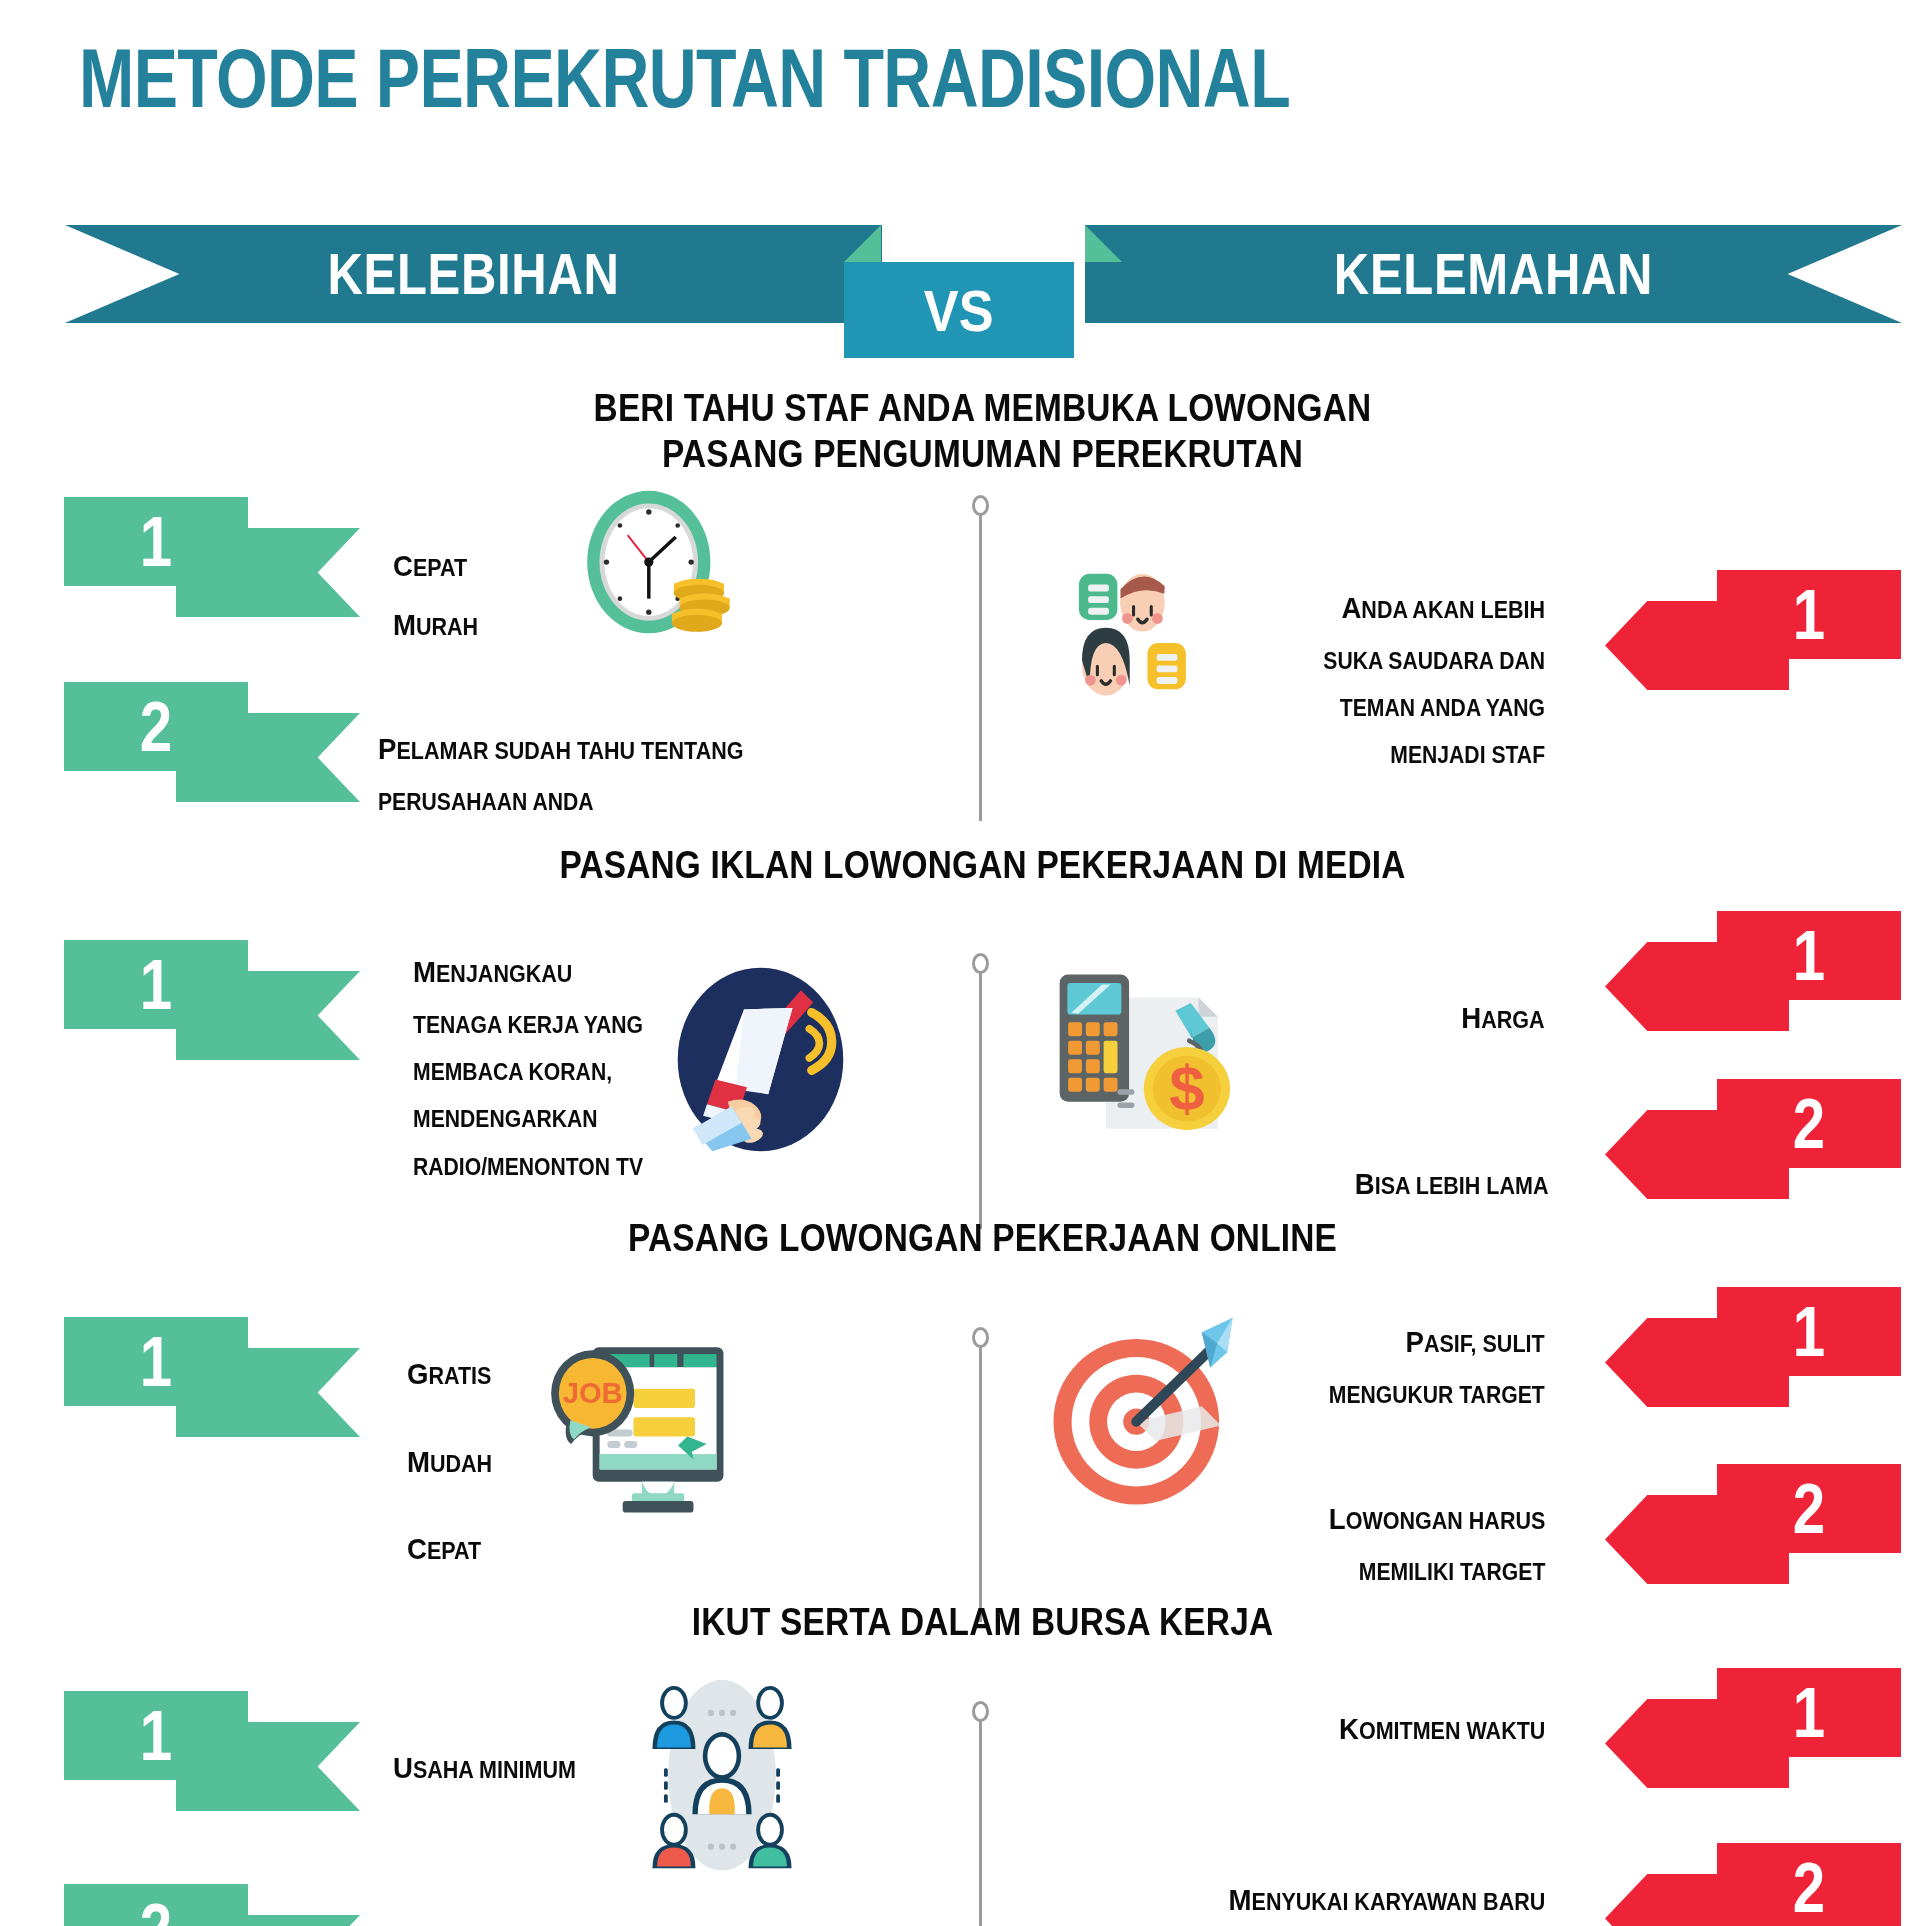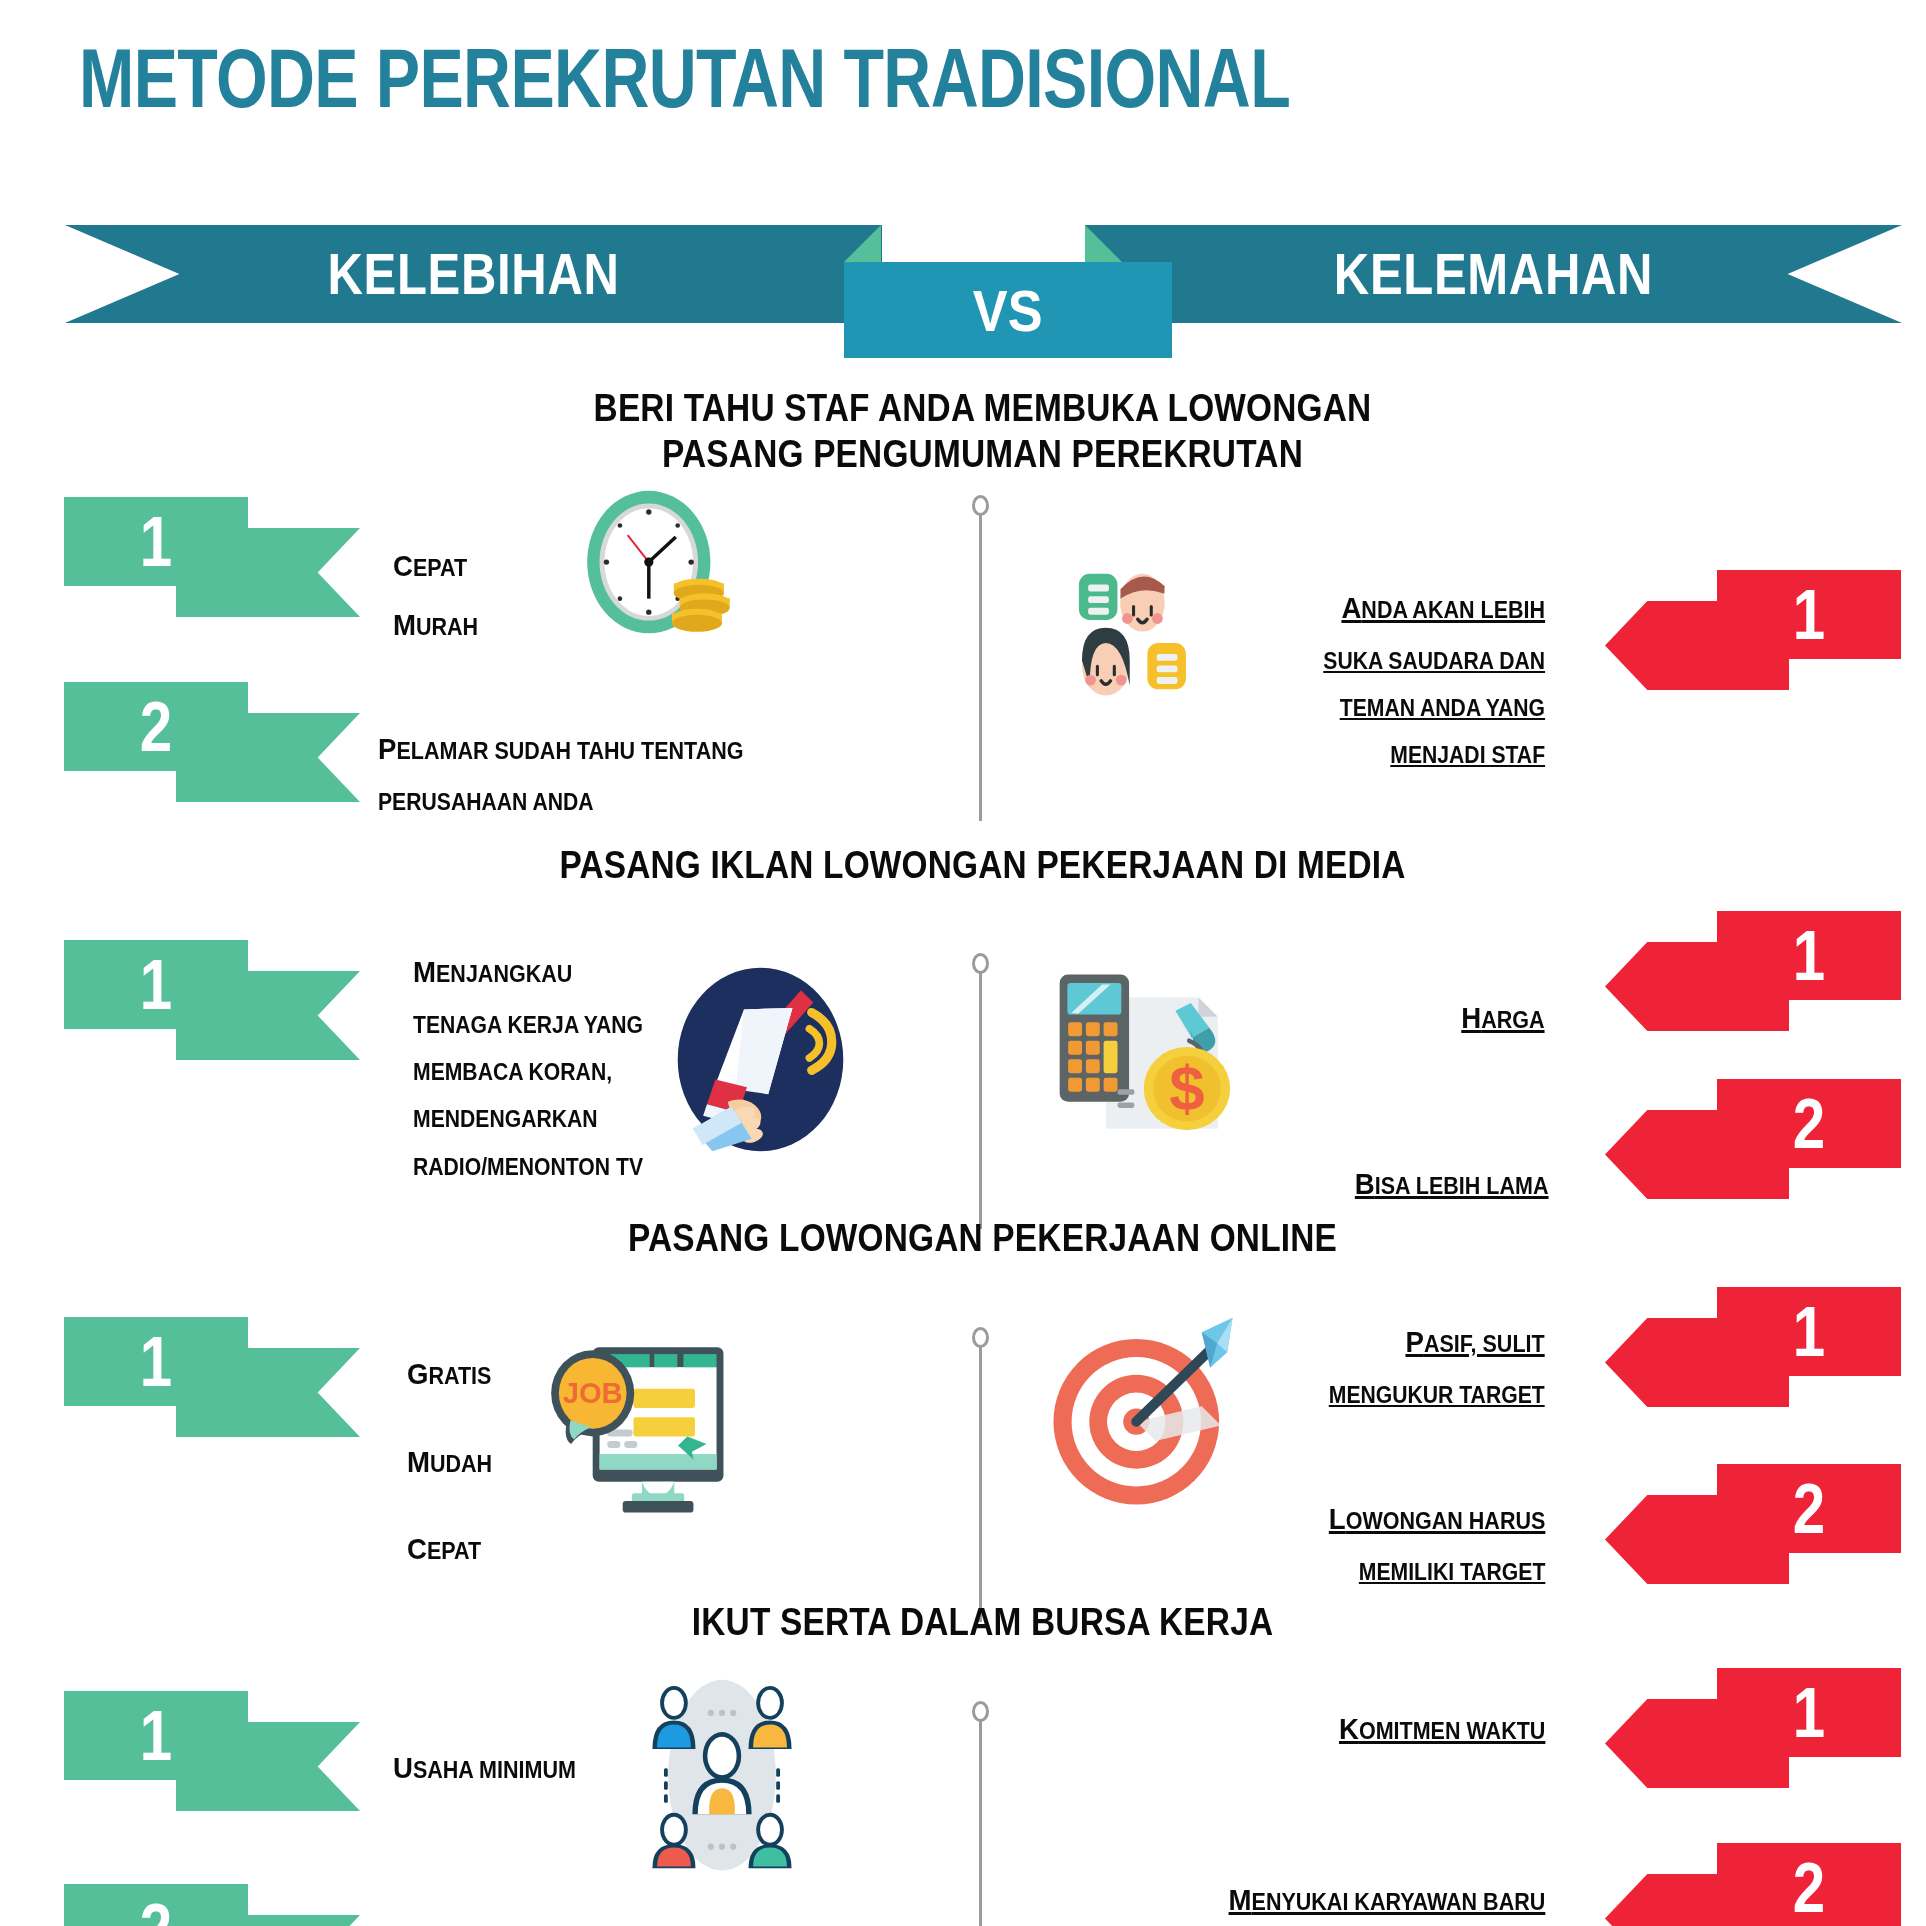--- a/index.html
+++ b/index.html
@@ -45,21 +45,21 @@
 
   .fold{
     position:absolute; top:0; width:37px; height:37px;
     background:#55bf9a;
   }
   .fold.l{ left:844px; clip-path:polygon(100% 0,100% 100%,0 100%); }
   .fold.r{ left:1085px; clip-path:polygon(0 0,100% 100%,0 100%); }
 
   .vs-box{
     position:absolute; left:844px; top:37px;
-    width:328px; height:96px; background:#2196b4;
+    width:230px; height:96px; background:#2196b4;
     display:flex; align-items:center; justify-content:center;
   }
   .vs-text{ color:#fff; font-weight:bold; font-size:58px; transform:scaleX(0.9); }
 
   
   .timeline{
     position:absolute; left:979px; width:2.7px;
     background:#9b9b9b;
   }
   .tl-dot{
@@ -120,21 +120,21 @@
     transform:scaleX(0.82);
   }
 
   
   .pt{
     position:absolute; color:#0b0b0b; font-weight:bold;
     line-height:1.62; white-space:pre-line;
   }
   .pt .ln{ display:block; transform:scaleX(0.92); transform-origin:left center;}
   .pt.right .ln{ transform-origin:right center; }
-  .pt.right{ text-align:right;text-decoration:underline; }
+  .pt.right{ text-align:right; }
   .cap{ font-size:30px; }
   .sm{ font-size:23px; }
 
   
   .icon{ position:absolute; }
 </style>
 </head>
 <body>
 
 <div class="page-title">METODE PEREKRUTAN TRADISIONAL</div>

